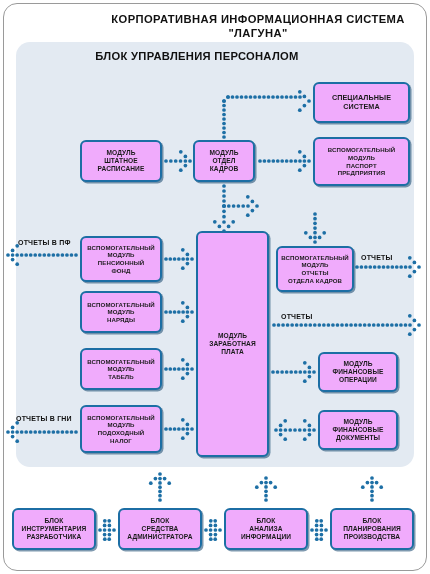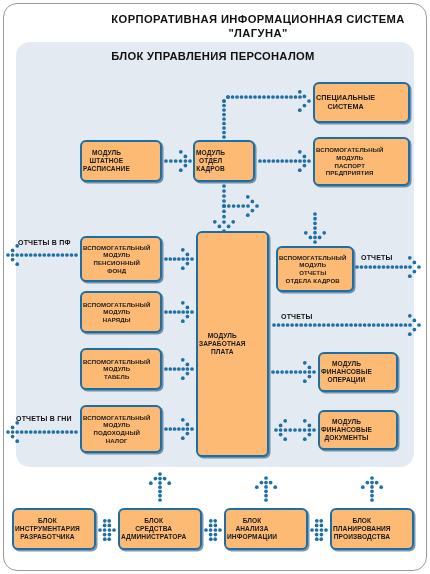--- a/index.html
+++ b/index.html
@@ -27,31 +27,31 @@
   
   .title-main{
     position:absolute;left:0;top:12px;width:430px;text-align:center;
     font-size:11.2px;font-weight:bold;color:#111111;letter-spacing:.4px;
     line-height:14px;
     padding-left:43px;
   }
   .title-main span{display:block;}
   .title-sub{
     position:absolute;left:16px;top:50px;width:362px;text-align:center;
-    font-size:11.2px;font-weight:bold;color:#111111;letter-spacing:.3px;margin-left:16px;
+    font-size:11.2px;font-weight:bold;color:#111111;letter-spacing:.3px;
   }
 
   
   .node{
     position:absolute;box-sizing:border-box;
-    background:#fdba74;
+    background:#f0abfc;
     border:2px solid #1c6ea4;
     border-radius:6px;
     box-shadow:1.5px 1.5px 0 0 rgba(20,70,110,.55);
-    display:flex;align-items:center;justify-content:flex-start;
+    display:flex;align-items:center;justify-content:center;
     text-align:center;
     color:#1a1a1a;
     font-weight:bold;
     letter-spacing:.1px;
   }
   .node .txt{display:block;padding:0 1px;}
   .node .txt span{display:block;white-space:nowrap;}
 
   .fs6  {font-size:6.1px;line-height:7.6px;}
   .fs65 {font-size:6.6px;line-height:8.2px;}

